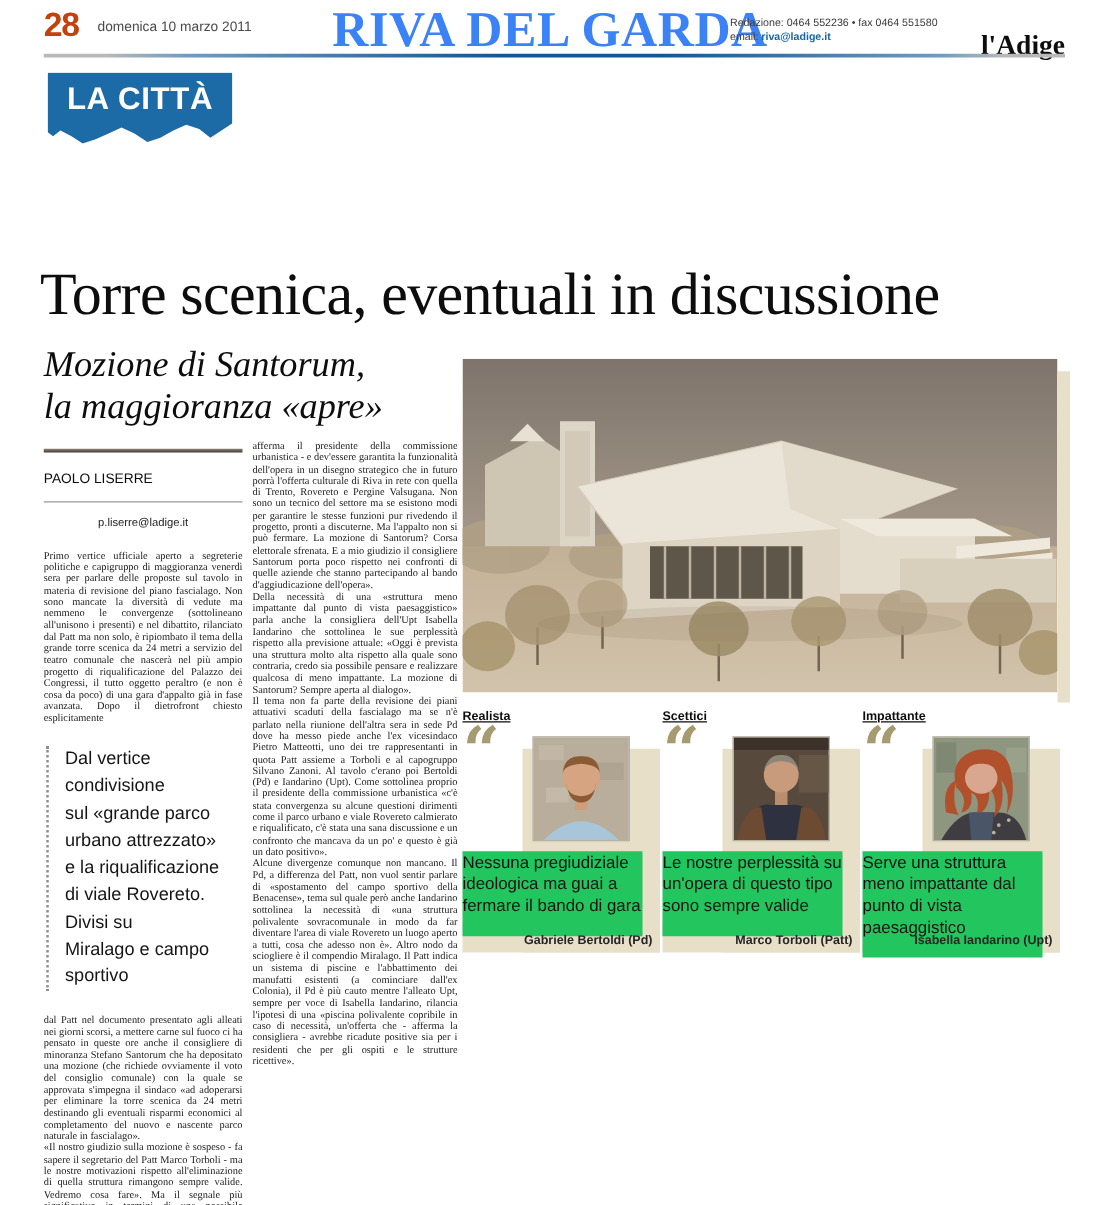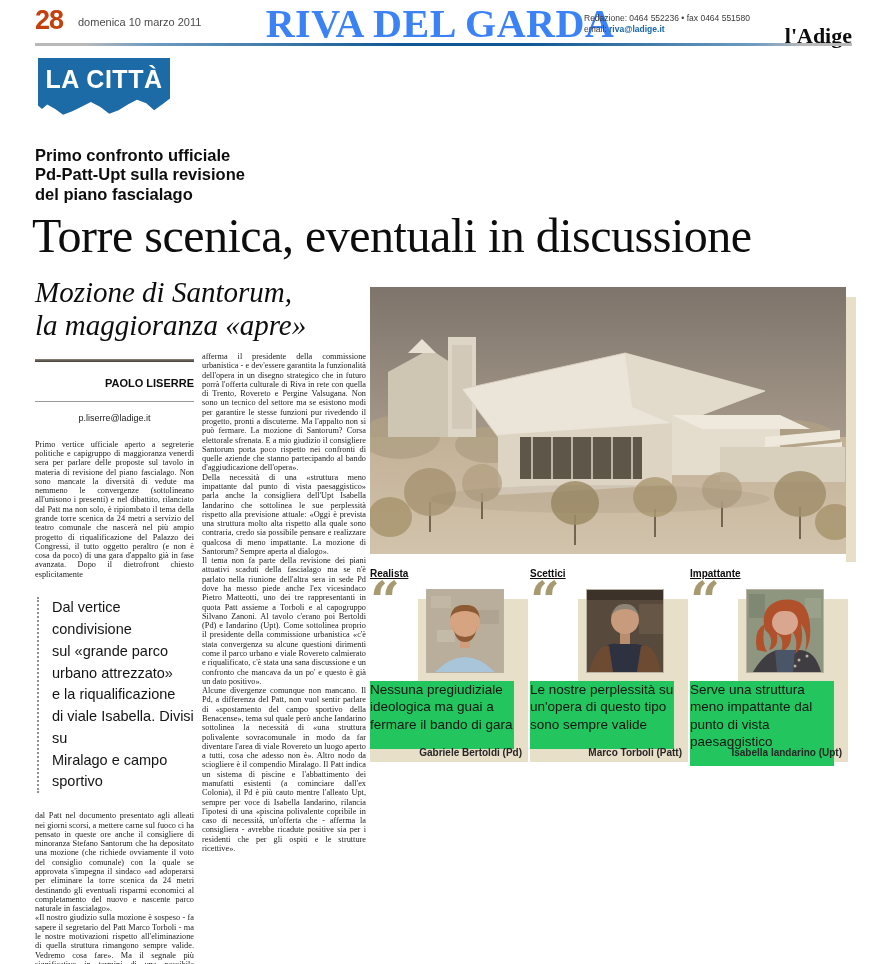--- a/index.html
+++ b/index.html
@@ -11,38 +11,38 @@
   .pagedate{position:absolute;left:78px;top:16px;font-size:11px;color:#4a4a4a;}
   .section-title{position:absolute;left:0;right:0;top:0;text-align:center;
         font-family:"Liberation Serif",serif;font-weight:bold;font-size:40px;color:#3b82f6;letter-spacing:0.5px;}
   .contact{position:absolute;left:584px;top:13px;font-size:8.5px;color:#3a3a3a;line-height:11px;}
   .contact .email{color:#1565a8;font-weight:bold;}
   .masthead{position:absolute;right:28px;top:23px;font-family:"Liberation Serif",serif;font-weight:bold;font-size:22px;color:#0d0d0d;}
   .header-rule{position:absolute;left:35px;right:28px;top:43px;height:3px;
         background:linear-gradient(to right,#b9b9b9 0%,#b9b9b9 6%,#6f9cc0 14%,#0f5795 45%,#0f5795 60%,#6f9cc0 88%,#b9b9b9 94%,#b9b9b9 100%);}
 
   
-  .lacitta{position:absolute;left:38px;top:58px;width:132px;height:58px;background:#1c6aa6;
+  .lacitta{position:absolute;left:38px;top:58px;width:148px;height:58px;background:#1c6aa6;
         color:#fff;font-weight:bold;font-size:25px;letter-spacing:0.5px;text-align:center;padding-top:7px;box-sizing:border-box;
         clip-path:polygon(0 0,100% 0,100% 70%,94% 80%,88% 90%,82% 78%,75% 72%,68% 80%,61% 90%,54% 96%,47% 84%,40% 76%,33% 84%,26% 92%,19% 98%,13% 88%,7% 80%,3% 88%,0 82%);}
 
   
   .kicker{position:absolute;left:35px;top:146px;width:340px;font-size:16.5px;font-weight:600;line-height:1.17;color:#0d0d0d;white-space:pre-line;}
   .headline{position:absolute;left:32px;top:208px;width:842px;font-family:"Liberation Serif",serif;
         font-size:48px;font-weight:500;letter-spacing:-0.5px;color:#0d0d0d;}
   .subhead{position:absolute;left:35px;top:276px;width:340px;font-family:"Liberation Serif",serif;font-style:italic;
         font-size:29px;font-weight:500;line-height:1.15;color:#0d0d0d;white-space:pre-line;}
 
   
   .col{position:absolute;font-family:"Liberation Serif",serif;font-size:8.3px;line-height:1.12;
         text-align:justify;color:#1a1a1a;white-space:pre-line;hyphens:auto;}
   #col1{left:35px;top:350px;width:159px;}
   #col2{left:202px;top:352px;width:164px;height:590px;}
   .byline-rule{height:3px;background:linear-gradient(to bottom,#8d857a,#3f3a33);margin-bottom:3px;}
-  .byline-name{text-align:right;font-family:"Liberation Sans",sans-serif;font-size:11px;font-weight:bold;color:#0d0d0d;padding:2px 0 3px;}
+  .byline-name{text-align:left;font-family:"Liberation Sans",sans-serif;font-size:11px;font-weight:normal;color:#0d0d0d;padding:2px 0 3px;}
   .byline-thin{height:1px;background:#9a9a9a;}
   .byline-email{text-align:center;font-family:"Liberation Sans",sans-serif;font-size:9px;color:#222;padding:2px 0 7px;}
   .pullquote{margin:9px 0 9px 2px;padding-left:13px;border-left:2px dotted #8f8f8f;
         font-family:"Liberation Sans",sans-serif;font-size:14.5px;line-height:1.5;color:#141414;
         text-align:left;white-space:pre-line;}
 
   
   .mainphoto{position:absolute;left:370px;top:287px;width:476px;height:267px;}
   .mainphoto svg{display:block;}
   .photo-shadow{position:absolute;left:846px;top:297px;width:10px;height:265px;background:#e8dfc8;}
@@ -72,23 +72,20 @@
   <div class="section-title">RIVA DEL GARDA</div>
   <div class="contact">
     <div>Redazione: 0464 552236 • fax 0464 551580</div>
     <div><span>email: </span><span class="email">riva@ladige.it</span></div>
   </div>
   <div class="masthead">l'Adige</div>
   <div class="header-rule"></div>
 
   <div class="lacitta">LA CITTÀ</div>
 
-  <div class="kicker">Primo confronto ufficiale
-Pd-Patt-Upt sulla revisione
-del piano fascialago</div>
   <div class="headline">Torre scenica, eventuali in discussione</div>
   <div class="subhead">Mozione di Santorum,
 la maggioranza «apre»</div>
 
   <div class="mainphoto">
     <svg width="476" height="267" viewBox="0 0 476 267">
       <defs>
         <linearGradient id="skyg" x1="0" y1="0" x2="0" y2="1">
           <stop offset="0" stop-color="#7e746b"></stop>
             <stop offset="1" stop-color="#a89b8c"></stop>
@@ -174,21 +171,21 @@
   <div id="col1" class="col">
     <div class="byline-rule"></div>
     <div class="byline-name">PAOLO LISERRE</div>
     <div class="byline-thin"></div>
     <div class="byline-email">p.liserre@ladige.it</div>
     <div>Primo vertice ufficiale aperto a segreterie politiche e capigruppo di maggioranza venerdì sera per parlare delle proposte sul tavolo in materia di revisione del piano fascialago. Non sono mancate la diversità di vedute ma nemmeno le convergenze (sottolineano all'unisono i presenti) e nel dibattito, rilanciato dal Patt ma non solo, è ripiombato il tema della grande torre scenica da 24 metri a servizio del teatro comunale che nascerà nel più ampio progetto di riqualificazione del Palazzo dei Congressi, il tutto oggetto peraltro (e non è cosa da poco) di una gara d'appalto già in fase avanzata. Dopo il dietrofront chiesto esplicitamente</div>
     <div class="pullquote">Dal vertice condivisione
 sul «grande parco
 urbano attrezzato»
 e la riqualificazione
-di viale Isabella. Divisi su
+di viale Rovereto. Divisi su
 Miralago e campo sportivo</div>
     <div>dal Patt nel documento presentato agli alleati nei giorni scorsi, a mettere carne sul fuoco ci ha pensato in queste ore anche il consigliere di minoranza Stefano Santorum che ha depositato una mozione (che richiede ovviamente il voto del consiglio comunale) con la quale se approvata s'impegna il sindaco «ad adoperarsi per eliminare la torre scenica da 24 metri destinando gli eventuali risparmi economici al completamento del nuovo e nascente parco naturale in fascialago».
 «Il nostro giudizio sulla mozione è sospeso - fa sapere il segretario del Patt Marco Torboli - ma le nostre motivazioni rispetto all'eliminazione di quella struttura rimangono sempre valide. Vedremo cosa fare». Ma il segnale più significativo in termini di una possibile correzione di rotta arriva dal capogruppo del Pd Gabriele Bertoldi che nega «pregiudiziali ideologiche» rispetto a una rivisitazione dell'opera «fermo restando - sottolinea però a più riprese - che devono essere rispettati due capisaldi imprescindibili»: «Non si può pensare di fermare la gara d'appalto -</div>
   </div>
 
   <div id="col2" class="col">afferma il presidente della commissione urbanistica - e dev'essere garantita la funzionalità dell'opera in un disegno strategico che in futuro porrà l'offerta culturale di Riva in rete con quella di Trento, Rovereto e Pergine Valsugana. Non sono un tecnico del settore ma se esistono modi per garantire le stesse funzioni pur rivedendo il progetto, pronti a discuterne. Ma l'appalto non si può fermare. La mozione di Santorum? Corsa elettorale sfrenata. E a mio giudizio il consigliere Santorum porta poco rispetto nei confronti di quelle aziende che stanno partecipando al bando d'aggiudicazione dell'opera».
 Della necessità di una «struttura meno impattante dal punto di vista paesaggistico» parla anche la consigliera dell'Upt Isabella Iandarino che sottolinea le sue perplessità rispetto alla previsione attuale: «Oggi è prevista una struttura molto alta rispetto alla quale sono contraria, credo sia possibile pensare e realizzare qualcosa di meno impattante. La mozione di Santorum? Sempre aperta al dialogo».
 Il tema non fa parte della revisione dei piani attuativi scaduti della fascialago ma se n'è parlato nella riunione dell'altra sera in sede Pd dove ha messo piede anche l'ex vicesindaco Pietro Matteotti, uno dei tre rappresentanti in quota Patt assieme a Torboli e al capogruppo Silvano Zanoni. Al tavolo c'erano poi Bertoldi (Pd) e Iandarino (Upt). Come sottolinea proprio il presidente della commissione urbanistica «c'è stata convergenza su alcune questioni dirimenti come il parco urbano e viale Rovereto calmierato e riqualificato, c'è stata una sana discussione e un confronto che mancava da un po' e questo è già un dato positivo».
 Alcune divergenze comunque non mancano. Il Pd, a differenza del Patt, non vuol sentir parlare di «spostamento del campo sportivo della Benacense», tema sul quale però anche Iandarino sottolinea la necessità di «una struttura polivalente sovracomunale in modo da far diventare l'area di viale Rovereto un luogo aperto a tutti, cosa che adesso non è». Altro nodo da sciogliere è il compendio Miralago. Il Patt indica un sistema di piscine e l'abbattimento dei manufatti esistenti (a cominciare dall'ex Colonia), il Pd è più cauto mentre l'alleato Upt, sempre per voce di Isabella Iandarino, rilancia l'ipotesi di una «piscina polivalente copribile in caso di necessità, un'offerta che - afferma la consigliera - avrebbe ricadute positive sia per i residenti che per gli ospiti e le strutture ricettive».</div>
 

